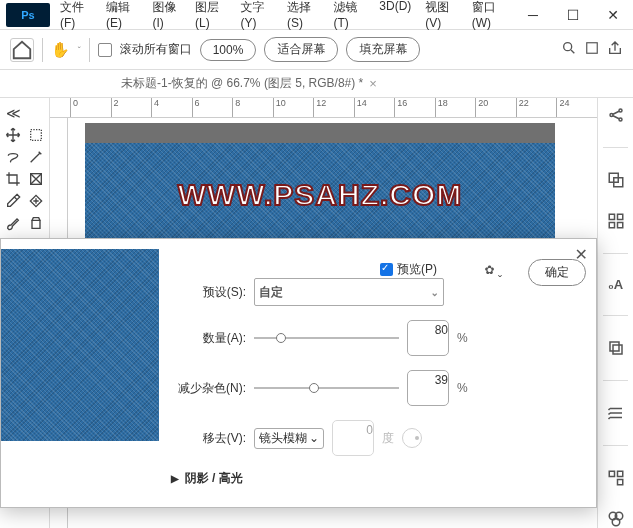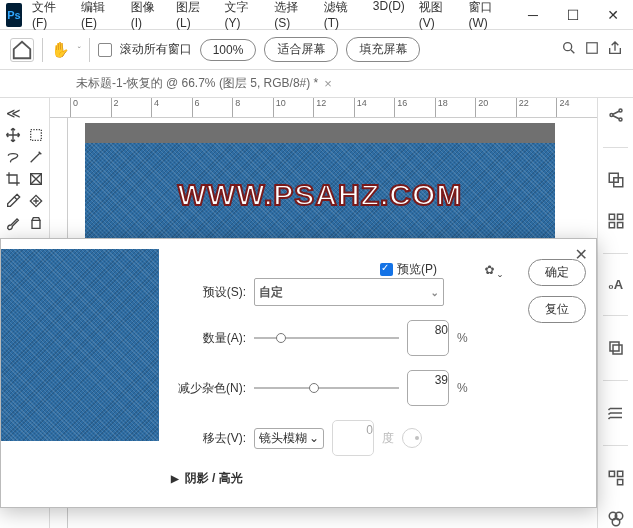--- a/index.html
+++ b/index.html
@@ -1,28 +1,28 @@
 <!DOCTYPE html>
 <html><head>
 <meta charset="utf-8">
 <style>
   * { box-sizing: border-box; margin: 0; padding: 0; font-family: "Microsoft YaHei", sans-serif; }
   body { background: #f0f0f0; width: 633px; height: 528px; overflow: hidden; position: relative; font-size: 12px; color: #333; }
   .titlebar { height: 30px; background: #fff; display: flex; align-items: center; border-bottom: 1px solid #ddd; }
-  .titlebar .ps { width: 16px; height: 24px; background: #001e36; color: #31a8ff; display: flex; align-items: center; justify-content: center; font-weight: bold; font-size: 11px; margin: 0 4px 0 6px; border-radius: 2px; }
+  .titlebar .ps { width: 44px; height: 24px; background: #001e36; color: #31a8ff; display: flex; align-items: center; justify-content: center; font-weight: bold; font-size: 11px; margin: 0 4px 0 6px; border-radius: 2px; }
   .titlebar .menu { display: flex; gap: 2px; flex: 1; }
   .titlebar .menu span { padding: 4px 6px; cursor: default; }
   .titlebar .winbtns { display: flex; }
   .titlebar .winbtns div { width: 40px; height: 30px; display: flex; align-items: center; justify-content: center; font-size: 14px; }
   .optbar { height: 40px; background: #fff; display: flex; align-items: center; gap: 8px; padding: 0 10px; border-bottom: 1px solid #ddd; }
   .optbar .tool { width: 24px; height: 24px; border: 1px solid #ccc; border-radius: 3px; display:flex; align-items:center; justify-content:center; }
   .optbar .chk { width:14px; height:14px; border:1px solid #888; border-radius:2px; }
   .optbar .btn { border:1px solid #888; border-radius:12px; padding:3px 12px; background:#fff; }
   .optbar .sep { width:1px; height:24px; background:#ccc; }
-  .docbar { height: 28px; background: #fff; padding-left: 70px; display:flex; align-items:center; border-bottom:1px solid #ddd; }
+  .docbar { height: 28px; background: #fff; padding-left: 115px; display:flex; align-items:center; border-bottom:1px solid #ddd; }
   .docbar .tab { color:#666; padding:4px 6px; display:flex; align-items:center; gap:6px; }
   .docbar .tab .cls { font-size:13px; color:#999; }
   .main { position:relative; height:430px; display:flex; }
   .toolbox { width:50px; background:#fff; border-right:1px solid #ddd; padding:4px 2px; }
   .toolbox .row { display:flex; }
   .toolbox .cell { width:23px; height:22px; display:flex; align-items:center; justify-content:center; font-size:14px; color:#444; }
   .toolbox .cell svg { width:16px; height:16px; }
   .canvaswrap { flex:1; background:#fff; position:relative; overflow:hidden; }
   .ruler-h { height:20px; background:#fff; border-bottom:1px solid #ccc; display:flex; font-size:9px; color:#666; padding-left:20px; }
   .ruler-h span { width:43px; border-left:1px solid #aaa; padding-left:2px; }
@@ -294,21 +294,20 @@
       </div>
   </div>
 </div>
 
 <div class="dialog">
   <div class="dlg-close">✕</div>
   <div class="thumb"></div>
 
   <div class="okcol">
     <div class="okbtn">确定</div>
-    <div class="okbtn">复位</div>
   </div>
 
   <div class="body">
     <div class="toprow">
       <div class="pv">
         <div class="box"></div>
         <span>预览(P)</span>
       </div>
       <div class="gear">✿ ˬ</div>
     </div>

